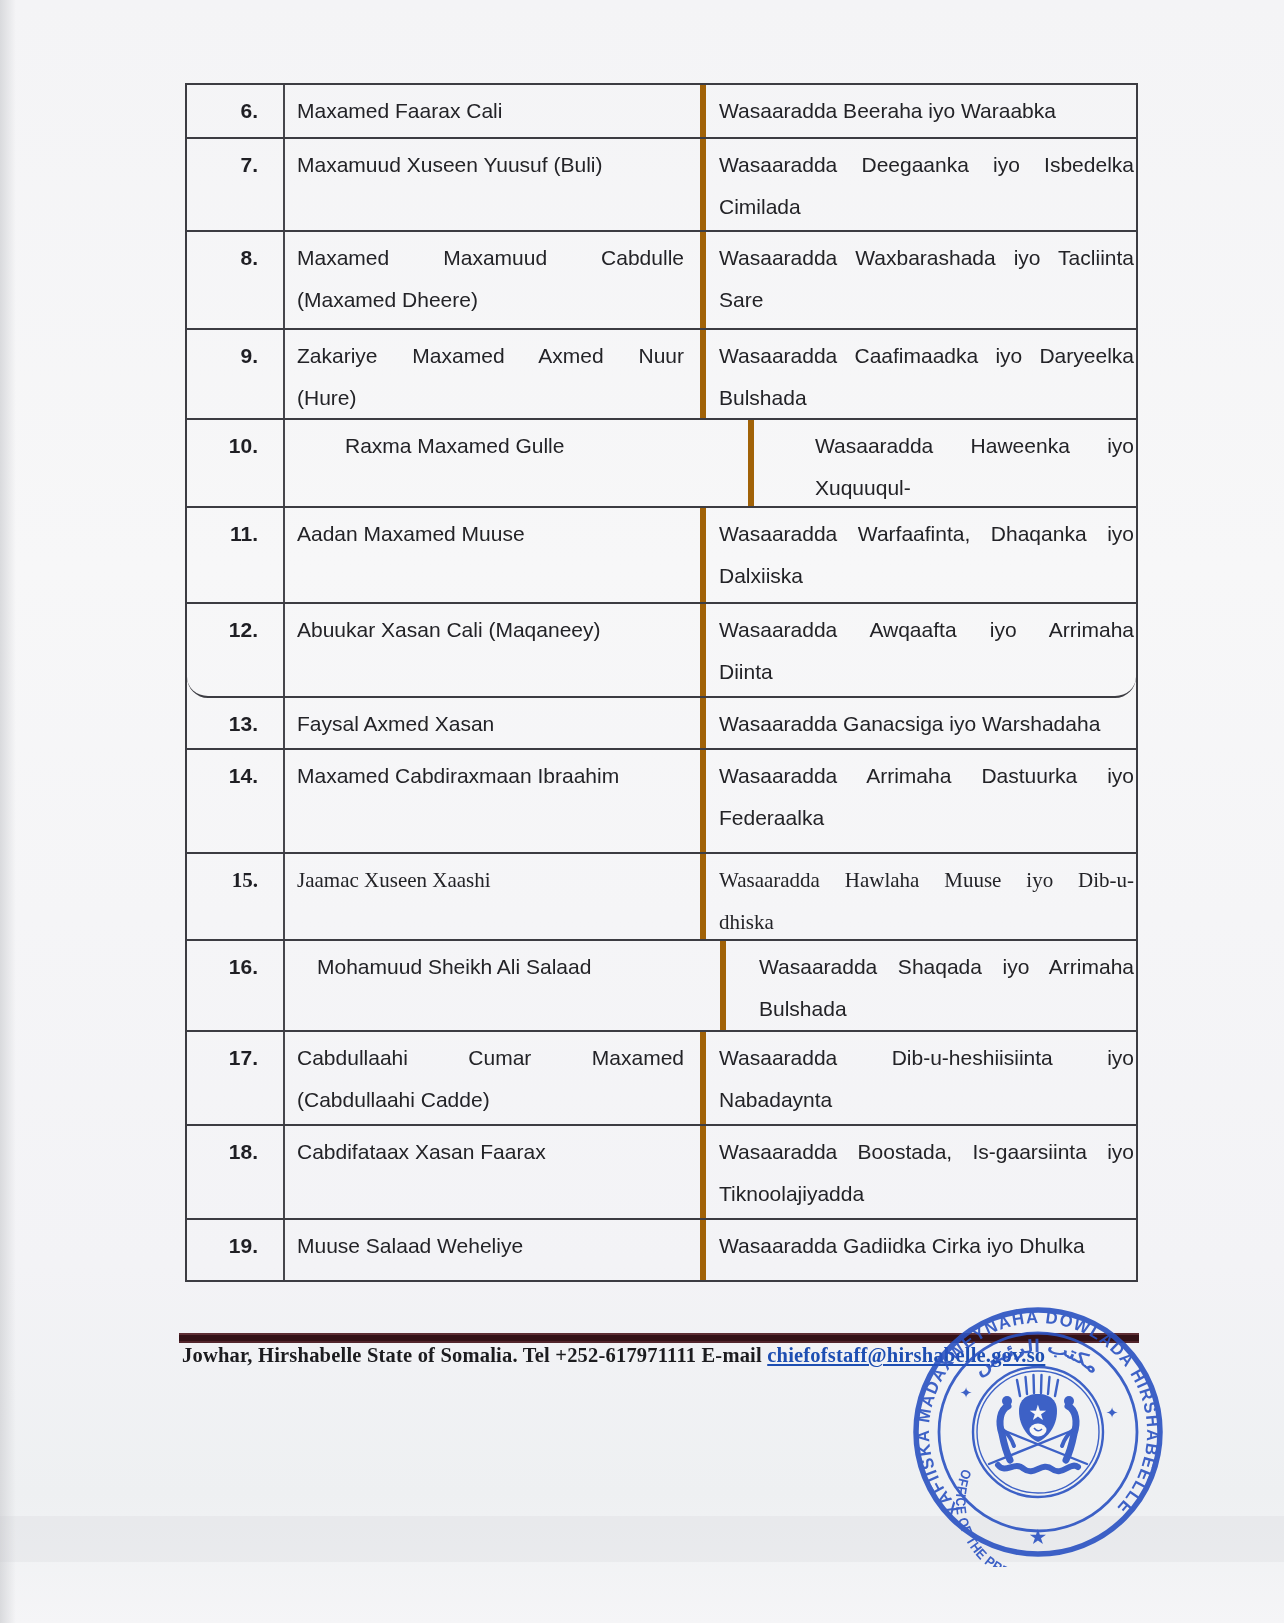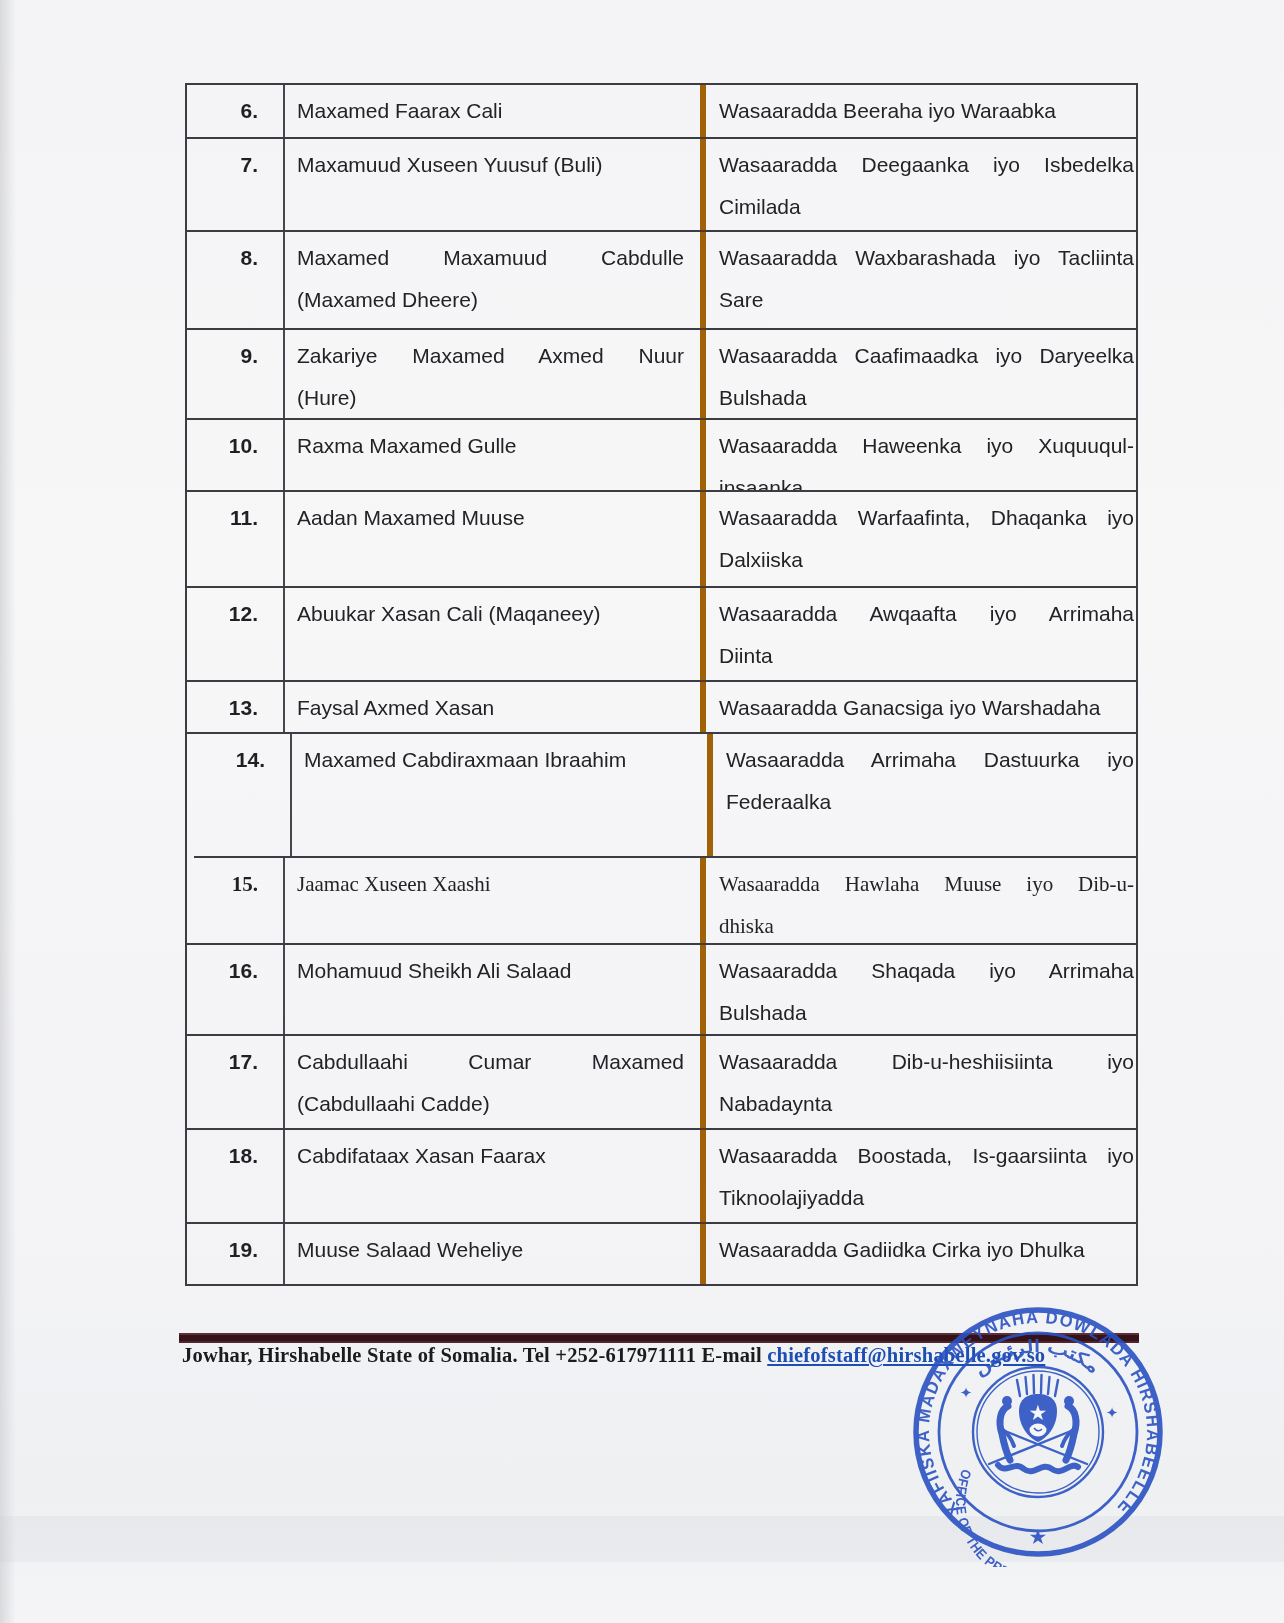--- a/index.html
+++ b/index.html
@@ -83,80 +83,80 @@
         <div class="cell c-num">9.</div>
         <div class="cell c-name">
           <div class="jline">Zakariye Maxamed Axmed Nuur</div>
           <div>(Hure)</div>
         </div>
         <div class="cell c-min">
           <div class="jline">Wasaaradda Caafimaadka iyo Daryeelka</div>
           <div>Bulshada</div>
         </div>
       </div>
-      <div class="t-row" style="height: 72px;">
+      <div class="t-row" style="height: 88px; gap: 48px;">
         <div class="cell c-num">10.</div>
         <div class="cell c-name">
           <div>Raxma Maxamed Gulle</div>
         </div>
         <div class="cell c-min">
           <div class="jline">Wasaaradda Haweenka iyo Xuquuqul-</div>
           <div>insaanka</div>
         </div>
       </div>
       <div class="t-row" style="height: 96px;">
         <div class="cell c-num">11.</div>
         <div class="cell c-name">
           <div>Aadan Maxamed Muuse</div>
         </div>
         <div class="cell c-min">
           <div class="jline">Wasaaradda Warfaafinta, Dhaqanka iyo</div>
           <div>Dalxiiska</div>
         </div>
       </div>
-      <div class="t-row" style="height: 94px;">
+      <div class="t-row" style="height: 94px; border-radius: 21px;">
         <div class="cell c-num">12.</div>
         <div class="cell c-name">
           <div>Abuukar Xasan Cali (Maqaneey)</div>
         </div>
         <div class="cell c-min">
           <div class="jline">Wasaaradda Awqaafta iyo Arrimaha</div>
           <div>Diinta</div>
         </div>
       </div>
       <div class="t-row" style="height: 52px;">
         <div class="cell c-num">13.</div>
         <div class="cell c-name">
           <div>Faysal Axmed Xasan</div>
         </div>
         <div class="cell c-min">
           <div>Wasaaradda Ganacsiga iyo Warshadaha</div>
         </div>
       </div>
-      <div class="t-row" style="height: 124px; margin-left: 7px;">
+      <div class="t-row" style="height: 104px;">
         <div class="cell c-num">14.</div>
         <div class="cell c-name">
           <div>Maxamed Cabdiraxmaan Ibraahim</div>
         </div>
         <div class="cell c-min">
           <div class="jline">Wasaaradda Arrimaha Dastuurka iyo</div>
           <div>Federaalka</div>
         </div>
       </div>
       <div class="t-row" style="height: 87px; font-family: Liberation Serif, serif;">
         <div class="cell c-num">15.</div>
         <div class="cell c-name">
           <div>Jaamac Xuseen Xaashi</div>
         </div>
         <div class="cell c-min">
           <div class="jline">Wasaaradda Hawlaha Muuse iyo Dib-u-</div>
           <div>dhiska</div>
         </div>
       </div>
-      <div class="t-row" style="height: 91px;">
+      <div class="t-row" style="height: 91px; gap: 20px;">
         <div class="cell c-num">16.</div>
         <div class="cell c-name">
           <div>Mohamuud Sheikh Ali Salaad</div>
         </div>
         <div class="cell c-min">
           <div class="jline">Wasaaradda Shaqada iyo Arrimaha</div>
           <div>Bulshada</div>
         </div>
       </div>
       <div class="t-row" style="height: 94px;">

